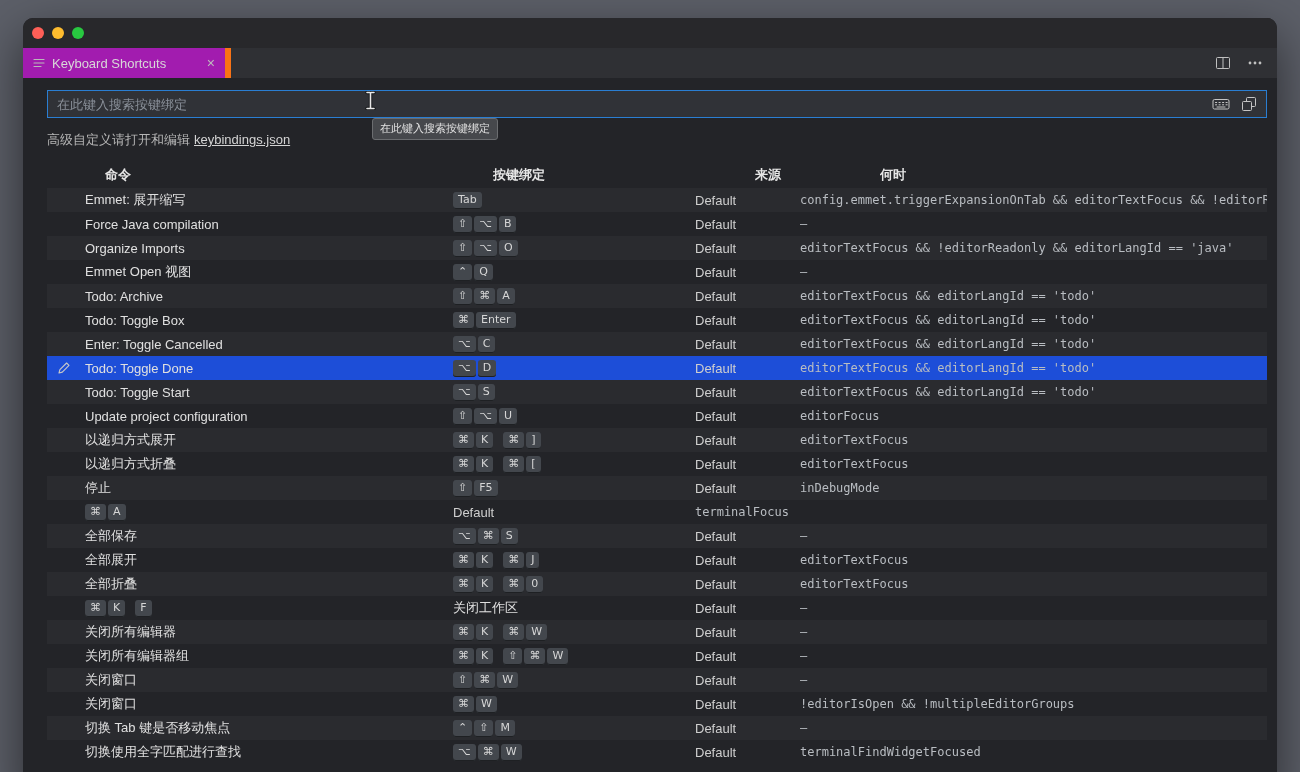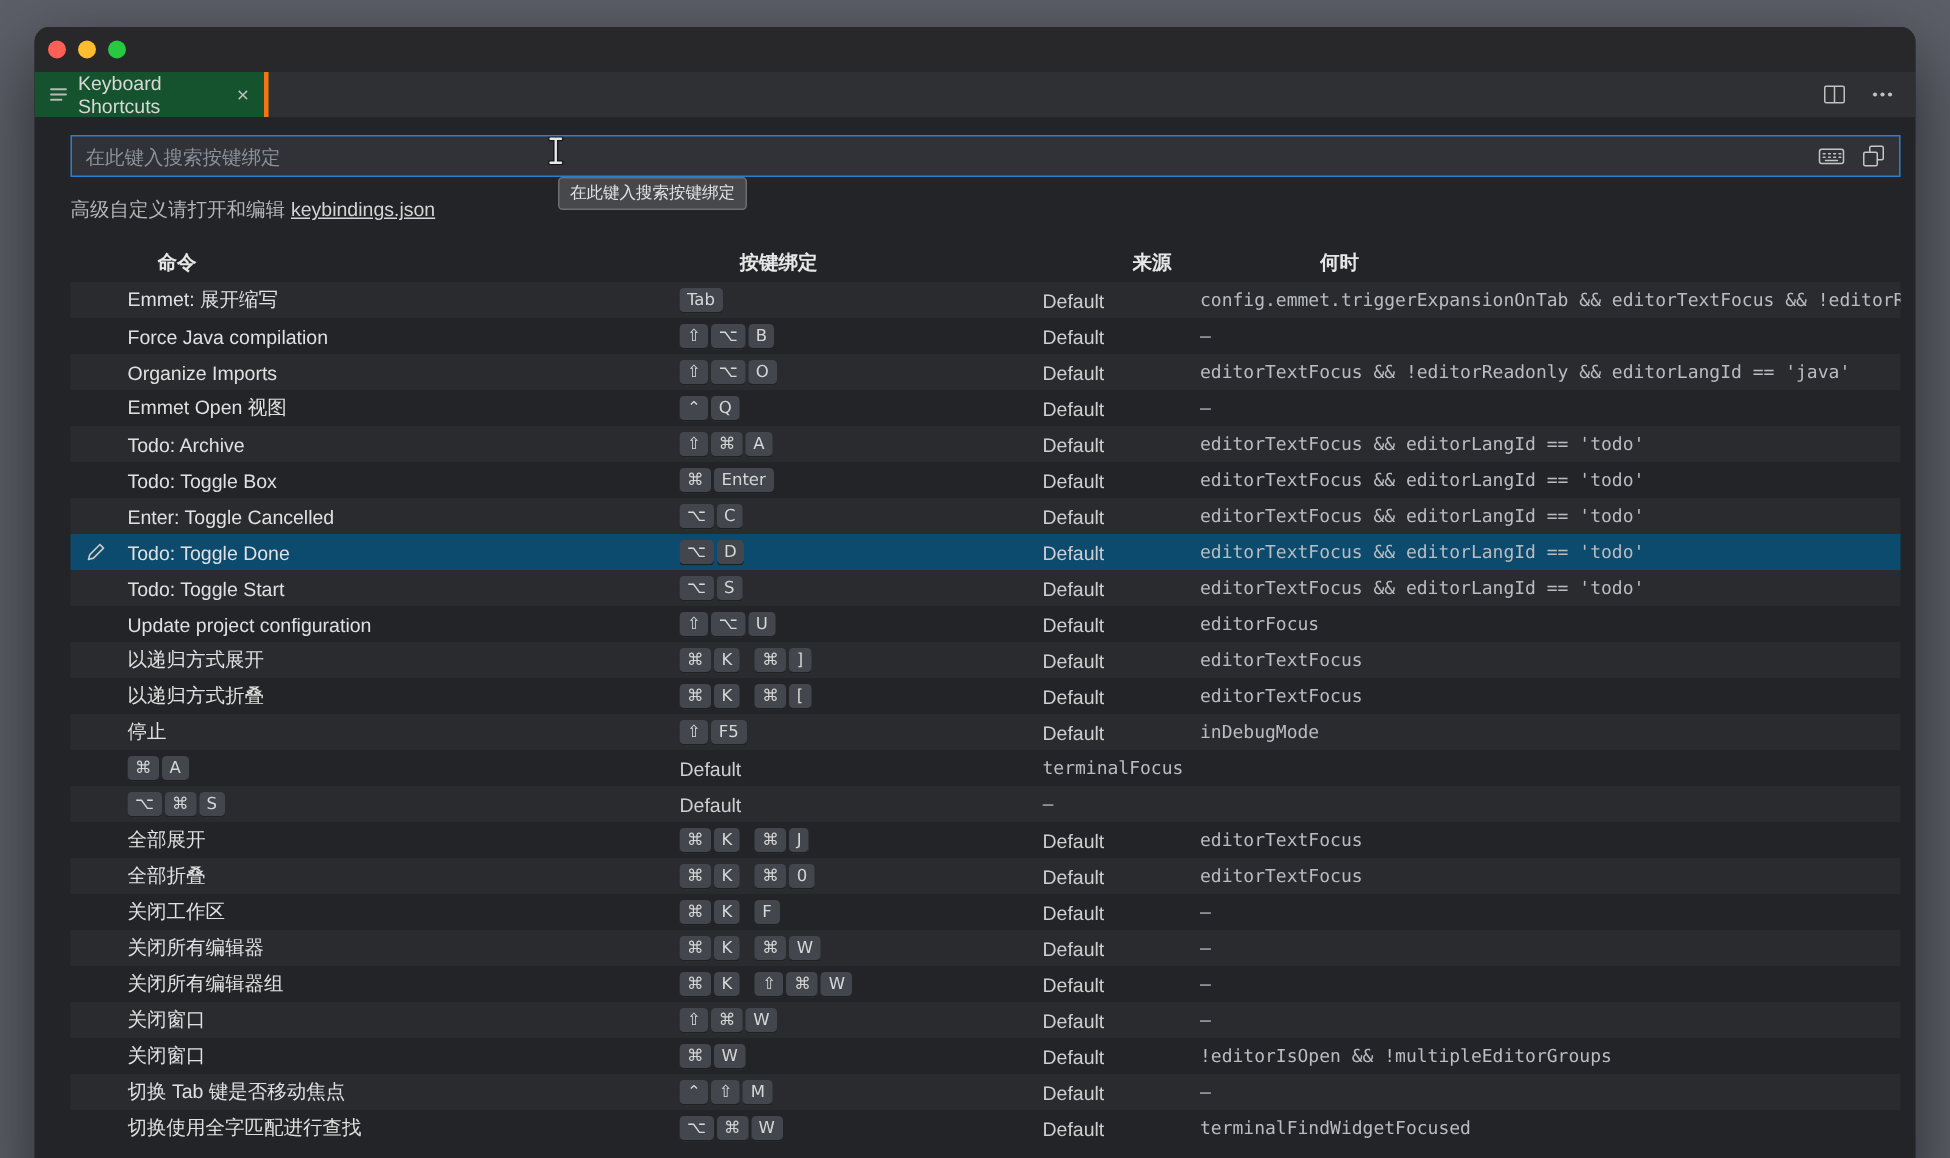--- a/index.html
+++ b/index.html
@@ -15,22 +15,22 @@
     background:#232428; border-radius:10px; overflow:hidden;
     box-shadow:0 18px 50px rgba(0,0,0,.55);
   }
   
   .titlebar { height:30px; background:#28282b; display:flex; align-items:center; padding-left:9px; }
   .lights { display:flex; gap:8px; }
   .light { width:12px; height:12px; border-radius:50%; }
   
   .tabbar { height:30px; background:#2f3034; display:flex; align-items:stretch; }
   .tab {
-    width:156px; display:flex; align-items:center; gap:7px; padding:0 10px;
-    background:#14532d; color:#d8d8d8; font-size:13px; border-right:3px solid #f97316;
+    width:208px; display:flex; align-items:center; gap:7px; padding:0 10px;
+    background:#a21caf; color:#d8d8d8; font-size:13px; border-right:6px solid #f97316;
   }
   .tab-close { margin-left:auto; color:#bdbdbd; font-size:14px; line-height:1; cursor:default; }
   .tab-actions { margin-left:auto; display:flex; align-items:center; gap:16px; padding-right:14px; }
   .icon-btn { display:flex; align-items:center; }
   
   .editor { position:relative; padding:12px 10px 0 24px; }
   .search {
     height:28px; display:flex; align-items:center;
     background:#303237; border:1px solid #2a7ed2;
   }
@@ -45,21 +45,21 @@
   .advanced a { color:#d4d4d4; text-decoration:underline; cursor:pointer; margin-left:4px; }
   
   .table { margin-top:13px; }
   .thead, .row {
     display:grid; grid-template-columns:38px 368px 242px 105px 1fr;
     align-items:center;
   }
   .thead { height:26px; color:#e6e6e6; font-weight:700; font-size:13px;gap:20px; }
   .row { height:24px; font-size:13px; color:#e0e0e0; }
   .row.alt { background:#2a2b2f; }
-  .row.selected { background:#0c4a6e; }
+  .row.selected { background:#1d4ed8; }
   .cell { overflow:hidden; white-space:nowrap; }
   .cell-gutter { padding-left:10px; display:flex; align-items:center; }
   .cell-source { color:#cfcfcf; }
   .cell-when {
     font-family:"DejaVu Sans Mono","Liberation Mono",monospace;
     font-size:12px; color:#b9bdc2;
   }
   .part { display:inline-block; margin-right:8px; }
   .chip {
     display:inline-block; margin-right:2px; padding:1px 5px 2px;
@@ -249,42 +249,43 @@
             <div class="cell cell-when">inDebugMode</div>
           </div>
           <div class="row">
             <div class="cell cell-gutter"></div>
             <div class="cell cell-keys"><span class="part"><span class="chip">⌘</span><span class="chip">A</span></span></div>
             <div class="cell cell-source">Default</div>
             <div class="cell cell-when">terminalFocus</div>
           </div>
           <div class="row alt">
             <div class="cell cell-gutter"></div>
+            <div class="cell cell-command">全部保存</div>
             <div class="cell cell-keys"><span class="part"><span class="chip">⌥</span><span class="chip">⌘</span><span class="chip">S</span></span></div>
             <div class="cell cell-source">Default</div>
             <div class="cell cell-when">—</div>
           </div>
           <div class="row">
             <div class="cell cell-gutter"></div>
             <div class="cell cell-command">全部展开</div>
             <div class="cell cell-keys"><span class="part"><span class="chip">⌘</span><span class="chip">K</span></span><span class="part"><span class="chip">⌘</span><span class="chip">J</span></span></div>
             <div class="cell cell-source">Default</div>
             <div class="cell cell-when">editorTextFocus</div>
           </div>
           <div class="row alt">
             <div class="cell cell-gutter"></div>
             <div class="cell cell-command">全部折叠</div>
             <div class="cell cell-keys"><span class="part"><span class="chip">⌘</span><span class="chip">K</span></span><span class="part"><span class="chip">⌘</span><span class="chip">0</span></span></div>
             <div class="cell cell-source">Default</div>
             <div class="cell cell-when">editorTextFocus</div>
           </div>
           <div class="row">
             <div class="cell cell-gutter"></div>
+            <div class="cell cell-keys"><span class="part"><span class="chip">⌘</span><span class="chip">K</span></span><span class="part"><span class="chip">F</span></span></div>
             <div class="cell cell-command">关闭工作区</div>
-            <div class="cell cell-keys"><span class="part"><span class="chip">⌘</span><span class="chip">K</span></span><span class="part"><span class="chip">F</span></span></div>
             <div class="cell cell-source">Default</div>
             <div class="cell cell-when">—</div>
           </div>
           <div class="row alt">
             <div class="cell cell-gutter"></div>
             <div class="cell cell-command">关闭所有编辑器</div>
             <div class="cell cell-keys"><span class="part"><span class="chip">⌘</span><span class="chip">K</span></span><span class="part"><span class="chip">⌘</span><span class="chip">W</span></span></div>
             <div class="cell cell-source">Default</div>
             <div class="cell cell-when">—</div>
           </div>

